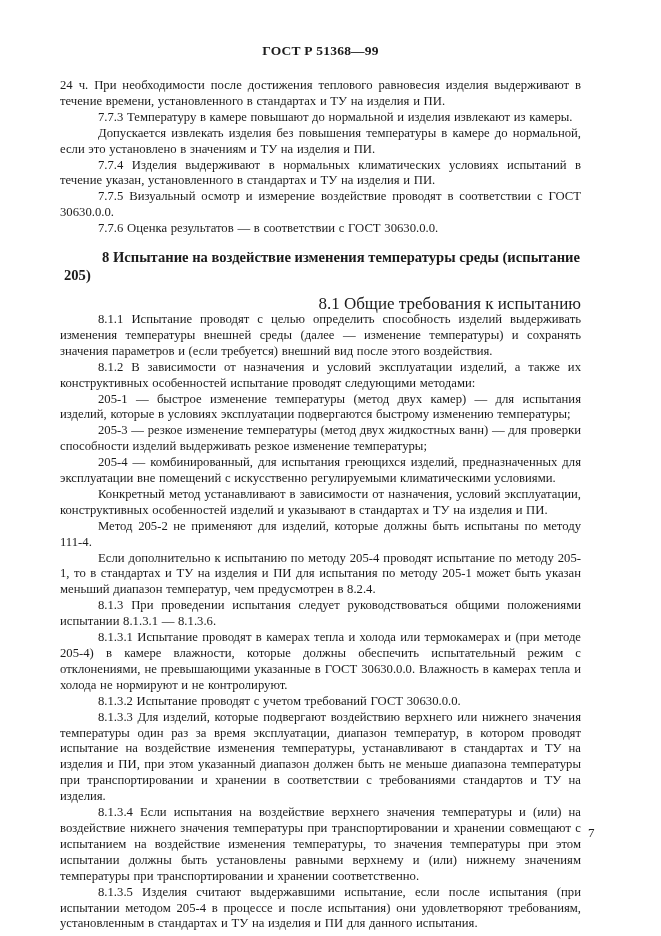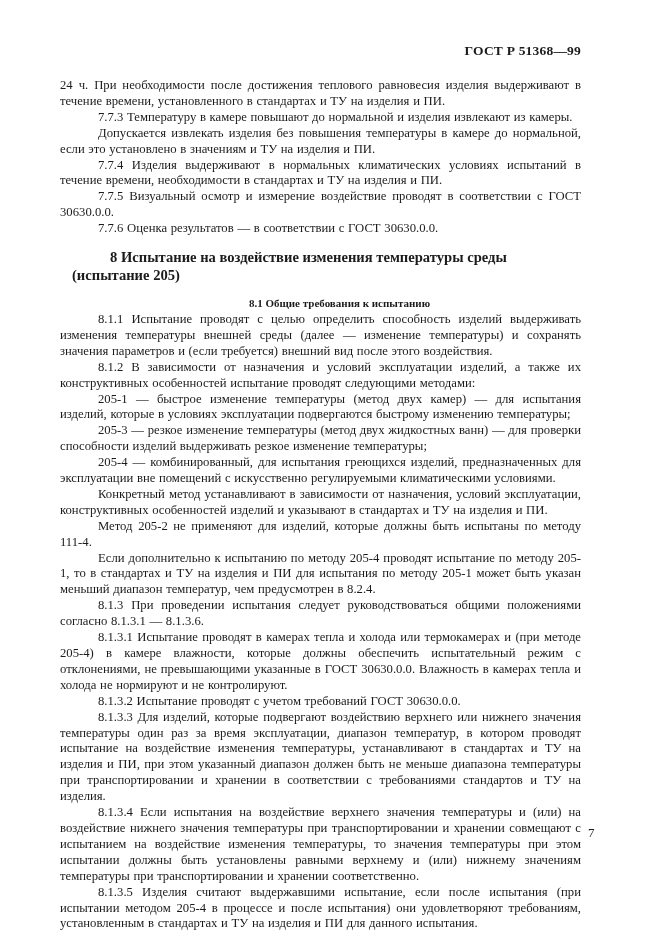--- a/index.html
+++ b/index.html
@@ -12,21 +12,21 @@
     width: 661px;
     height: 936px;
     box-sizing: border-box;
     background: #ffffff;
     color: #1b1b1b;
     font-family: "Liberation Serif", "DejaVu Serif", serif;
     padding: 43px 80px 0 60px;
     overflow: hidden;
   }
   .running-header {
-    text-align: right;
+    text-align: center;
     font-weight: bold;
     font-size: 13.5px;
     line-height: 15px;
     margin-bottom: 20px;
     letter-spacing: 0.2px;
   }
   .doc-body p {
     margin: 0;
     font-size: 12.7px;
     line-height: 15.9px;
@@ -34,66 +34,66 @@
     text-indent: 38px;
     word-spacing: 0.5px;
   }
   .doc-body p.no-indent {
     text-indent: 0;
   }
   .section-heading {
     font-size: 14.6px;
     font-weight: bold;
     line-height: 18px;
-    margin: 11px 0 12px 12px;
+    margin: 11px 0 12px 4px;
     text-indent: 38px;
     text-align: left;
   }
   .sub-heading {
-    font-size: 11px;
-    font-weight: bold;
+    font-size: 17px;
+    font-weight: normal;
     line-height: 15.9px;
     margin: 0;
     text-indent: 38px;
-    text-align: center;
+    text-align: right;
   }
   .page-number {
     position: absolute;
     top: 825px;
     left: 588px;
     font-size: 13px;
     line-height: 15px;
   }
 </style>
 </head>
 <body>
 
 <div class="page">
   <div class="running-header">ГОСТ Р 51368—99</div>
 
   <div class="doc-body">
     <p class="no-indent">24 ч. При необходимости после достижения теплового равновесия изделия выдерживают в течение времени, установленного в стандартах и ТУ на изделия и ПИ.</p>
     <p>7.7.3 Температуру в камере повышают до нормальной и изделия извлекают из камеры.</p>
     <p>Допускается извлекать изделия без повышения температуры в камере до нормальной, если это установлено в значениям и ТУ на изделия и ПИ.</p>
-    <p>7.7.4 Изделия выдерживают в нормальных климатических условиях испытаний в течение времени, необходимости в стандартах и ТУ на изделия и ПИ.</p>
+    <p>7.7.4 Изделия выдерживают в нормальных климатических условиях испытаний в течение указан, установленного в стандартах и ТУ на изделия и ПИ.</p>
     <p>7.7.5 Визуальный осмотр и измерение воздействие проводят в соответствии с ГОСТ 30630.0.0.</p>
     <p>7.7.6 Оценка результатов — в соответствии с ГОСТ 30630.0.0.</p>
 
     <div class="section-heading">8 Испытание на воздействие изменения температуры среды (испытание 205)</div>
     <div class="sub-heading">8.1 Общие требования к испытанию</div>
 
     <p>8.1.1 Испытание проводят с целью определить способность изделий выдерживать изменения температуры внешней среды (далее — изменение температуры) и сохранять значения параметров и (если требуется) внешний вид после этого воздействия.</p>
     <p>8.1.2 В зависимости от назначения и условий эксплуатации изделий, а также их конструктивных особенностей испытание проводят следующими методами:</p>
     <p>205-1 — быстрое изменение температуры (метод двух камер) — для испытания изделий, которые в условиях эксплуатации подвергаются быстрому изменению температуры;</p>
     <p>205-3 — резкое изменение температуры (метод двух жидкостных ванн) — для проверки способности изделий выдерживать резкое изменение температуры;</p>
     <p>205-4 — комбинированный, для испытания греющихся изделий, предназначенных для эксплуатации вне помещений с искусственно регулируемыми климатическими условиями.</p>
     <p>Конкретный метод устанавливают в зависимости от назначения, условий эксплуатации, конструктивных особенностей изделий и указывают в стандартах и ТУ на изделия и ПИ.</p>
     <p>Метод 205-2 не применяют для изделий, которые должны быть испытаны по методу 111-4.</p>
     <p>Если дополнительно к испытанию по методу 205-4 проводят испытание по методу 205-1, то в стандартах и ТУ на изделия и ПИ для испытания по методу 205-1 может быть указан меньший диапазон температур, чем предусмотрен в 8.2.4.</p>
-    <p>8.1.3 При проведении испытания следует руководствоваться общими положениями согласно 8.1.3.1 — 8.1.3.6.</p>
+    <p>8.1.3 При проведении испытания следует руководствоваться общими положениями испытании 8.1.3.1 — 8.1.3.6.</p>
     <p>8.1.3.1 Испытание проводят в камерах тепла и холода или термокамерах и (при методе 205-4) в камере влажности, которые должны обеспечить испытательный режим с отклонениями, не превышающими указанные в ГОСТ 30630.0.0. Влажность в камерах тепла и холода не нормируют и не контролируют.</p>
     <p>8.1.3.2 Испытание проводят с учетом требований ГОСТ 30630.0.0.</p>
     <p>8.1.3.3 Для изделий, которые подвергают воздействию верхнего или нижнего значения температуры один раз за время эксплуатации, диапазон температур, в котором проводят испытание на воздействие изменения температуры, устанавливают в стандартах и ТУ на изделия и ПИ, при этом указанный диапазон должен быть не меньше диапазона температуры при транспортировании и хранении в соответствии с требованиями стандартов и ТУ на изделия.</p>
     <p>8.1.3.4 Если испытания на воздействие верхнего значения температуры и (или) на воздействие нижнего значения температуры при транспортировании и хранении совмещают с испытанием на воздействие изменения температуры, то значения температуры при этом испытании должны быть установлены равными верхнему и (или) нижнему значениям температуры при транспортировании и хранении соответственно.</p>
     <p>8.1.3.5 Изделия считают выдержавшими испытание, если после испытания (при испытании методом 205-4 в процессе и после испытания) они удовлетворяют требованиям, установленным в стандартах и ТУ на изделия и ПИ для данного испытания.</p>
 
   </div>
 
   <div class="page-number">7</div>
 </div>

